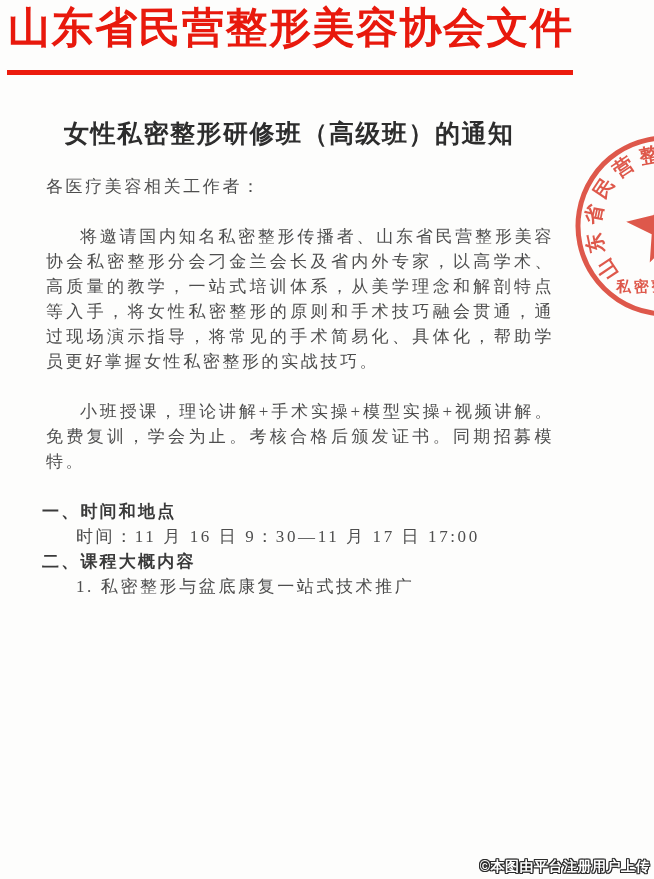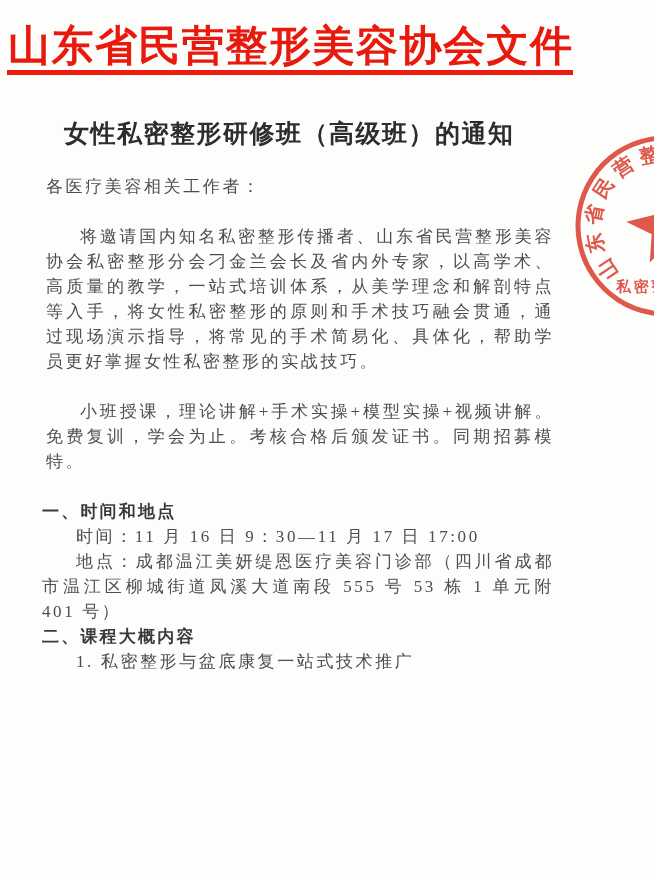--- a/index.html
+++ b/index.html
@@ -8,21 +8,21 @@
     position: relative;
     width: 654px;
     height: 879px;
     background: #fdfdfc;
     overflow: hidden;
     font-family: "Liberation Serif", "DejaVu Serif", serif;
   }
   .org-title {
     position: absolute;
     left: 8px;
-    top: 18px;
+    top: 0;
     width: 600px;
     font-family: "Liberation Serif", "DejaVu Serif", serif;
     font-size: 42px;
     font-weight: bold;
     letter-spacing: 1.5px;
     color: #e8190d;
     white-space: nowrap;
   }
   .red-rule {
     position: absolute;
@@ -122,22 +122,22 @@
 
 
     <p class="indent">将邀请国内知名私密整形传播者、山东省民营整形美容协会私密整形分会刁金兰会长及省内外专家，以高学术、高质量的教学，一站式培训体系，从美学理念和解剖特点等入手，将女性私密整形的原则和手术技巧融会贯通，通过现场演示指导，将常见的手术简易化、具体化，帮助学员更好掌握女性私密整形的实战技巧。</p>
 
     <p class="indent">小班授课，理论讲解+手术实操+模型实操+视频讲解。免费复训，学会为止。考核合格后颁发证书。同期招募模特。</p>
 
     <p class="tight sec-heading">一、时间和地点</p>
 
     <p class="tight indent">时间：11 月 16 日 9：30—11 月 17 日 17:00</p>
 
-    <p class="tight indent">地点：成都温江美妍缇恩医疗美容门诊部（四川省成都市温江区柳城街道凤溪大道南段 555 号 53 栋 1 单元附 401 号）</p>
 
     <p class="tight sec-heading gap-top">二、课程大概内容</p>
 
     <p class="tight indent">1. 私密整形与盆底康复一站式技术推广</p>
 
   </div>
 
+  <div class="watermark">©本图由平台注册用户上传</div>
 
 </div>
 
 </body></html>

